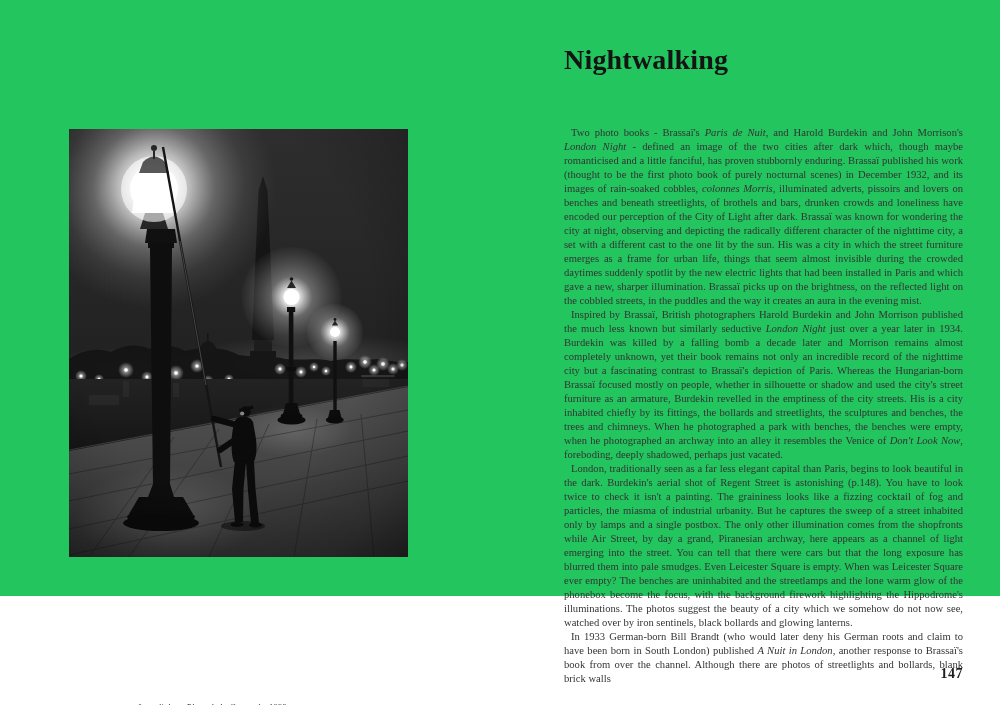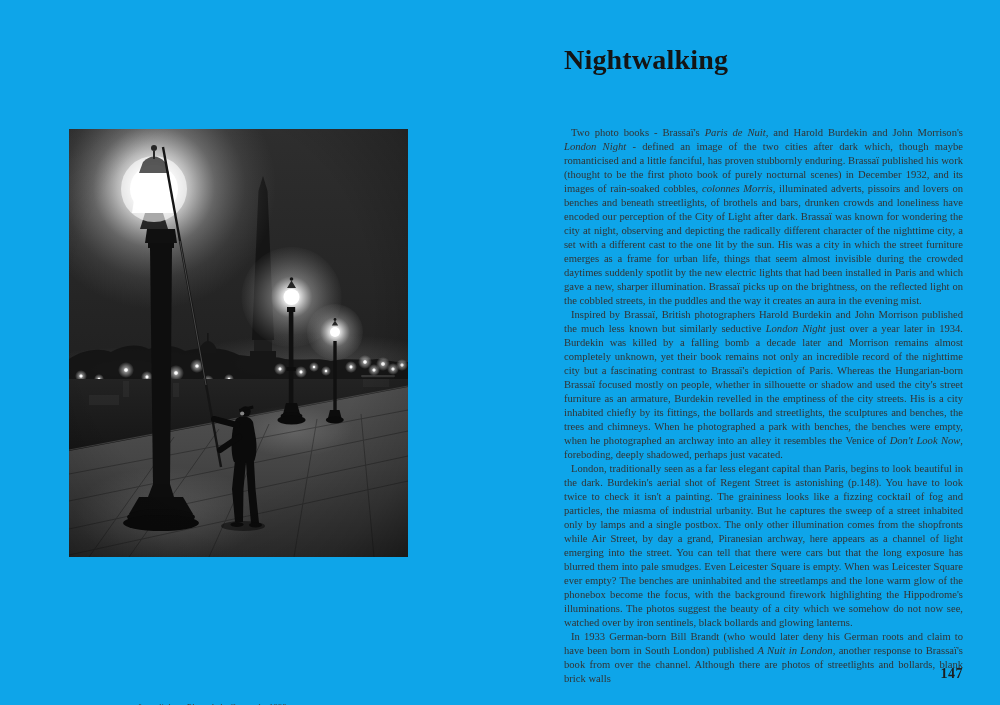--- a/index.html
+++ b/index.html
@@ -1,21 +1,21 @@
 <!DOCTYPE html>
 <html><head>
 <meta charset="utf-8">
 <style>
   html,body{margin:0;padding:0;}
   body{
     width:1000px;height:705px;background:#ffffff;overflow:hidden;
     font-family:"Liberation Serif","DejaVu Serif",serif;
     -webkit-font-smoothing:antialiased;
   }
-  .spread{position:relative;width:1000px;height:705px;background:#0ea5e9;}
+  .spread{position:relative;width:1000px;height:596px;background:#22c55e;}
 
   
   .photo-wrap{position:absolute;left:69px;top:129px;width:339px;height:428px;}
   .photo-wrap svg{display:block;width:339px;height:428px;}
   .caption{position:absolute;left:69px;top:572px;font-size:8.8px;line-height:12px;color:#3a3a3a;letter-spacing:.1px;}
   .caption em{font-style:italic;}
 
   
   .chapter-title{
     position:absolute;left:564px;top:44px;margin:0;

